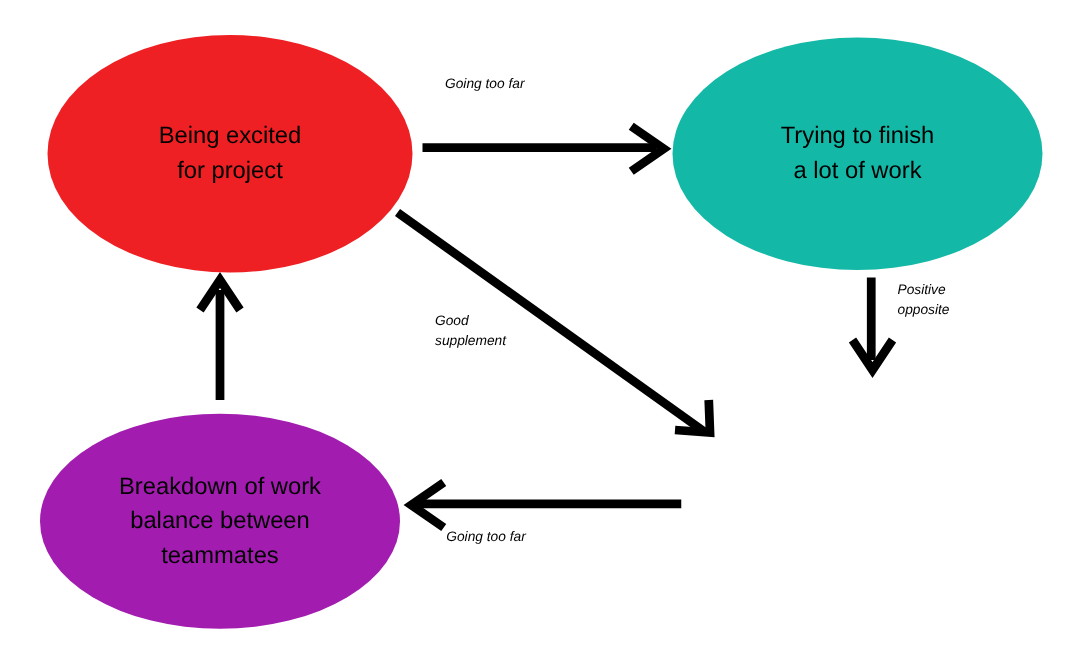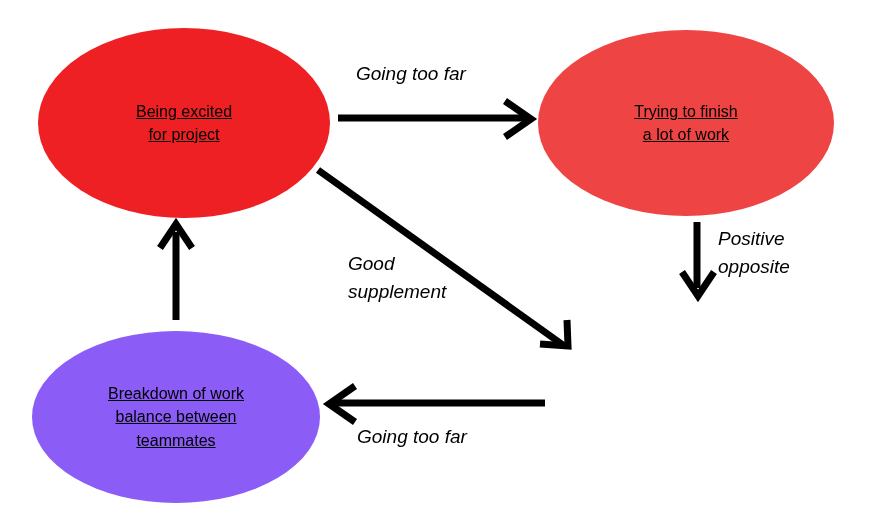--- a/index.html
+++ b/index.html
@@ -19,32 +19,31 @@
     position: absolute;
     display: flex;
     align-items: center;
     justify-content: center;
     border-radius: 50%;
     text-align: center;
     box-sizing: border-box;
   }
   .node-label {
     color: #000000;
-    font-size: 16px;
+    font-size: 19px;
     line-height: 1.45;
     font-family: "Liberation Sans", sans-serif;
     white-space: pre-line;
     padding: 0 14px;
-    text-decoration: underline;
   }
   .edge-label {
     position: absolute;
     color: #000000;
     font-style: italic;
-    font-size: 19px;
+    font-size: 11px;
     line-height: 1.45;
     font-family: "Liberation Sans", sans-serif;
     white-space: pre-line;
   }
   svg.arrows {
     position: absolute;
     left: 0;
     top: 0;
     width: 870px;
     height: 525px;
@@ -93,26 +92,26 @@
       <line x1="176" y1="320" x2="176" y2="232" stroke="#000000" stroke-width="7"></line>
       <polyline points="160,248 176,224 192,248" fill="none" stroke="#000000" stroke-width="7"></polyline>
     </g>
   </svg>
 
   <div class="node" id="node-red" style="background: rgb(238, 32, 36);">
     <span class="node-label">Being excited
 for project</span>
   </div>
 
-  <div class="node" id="node-green" style="background: #ef4444;">
+  <div class="node" id="node-green" style="background: #14b8a6;">
     <span class="node-label">Trying to finish
 a lot of work</span>
   </div>
 
-  <div class="node" id="node-yellow" style="background: #8b5cf6;">
+  <div class="node" id="node-yellow" style="background: #a21caf;">
     <span class="node-label">Breakdown of work
 balance between
 teammates</span>
   </div>
 
 
   <div class="edge-label" id="lbl-top">Going too far</div>
   <div class="edge-label" id="lbl-right">Positive
 opposite</div>
   <div class="edge-label" id="lbl-diag">Good

